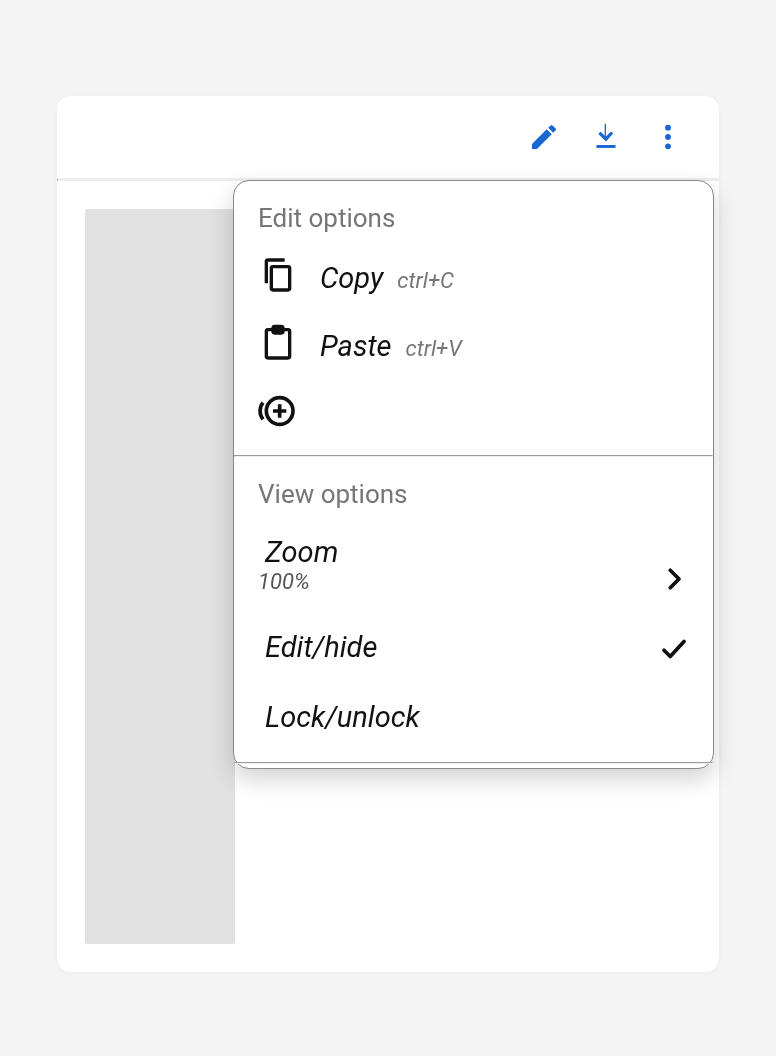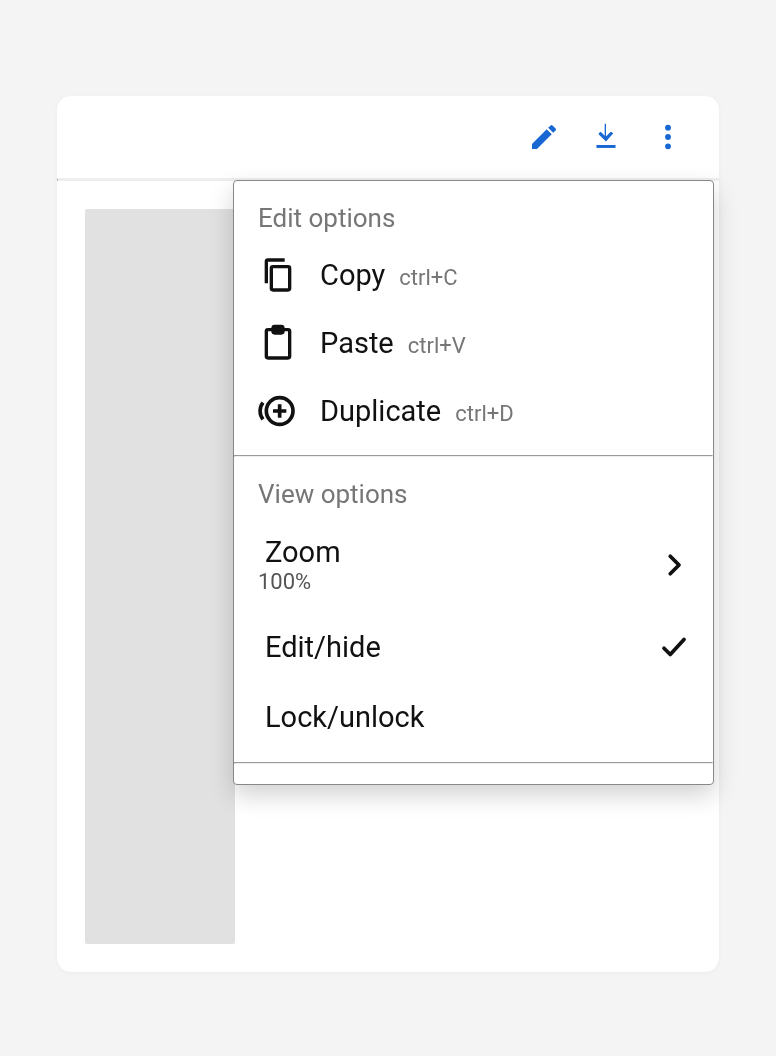--- a/index.html
+++ b/index.html
@@ -51,35 +51,36 @@
     border-radius: 2px;
   }
 
   .menu {
     position: absolute;
     left: 233px;
     top: 180px;
     width: 481px;
     background: #fff;
     border: 1px solid #888;
-    border-radius: 4px;
+    border-radius: 16px;
     box-shadow: 0 10px 24px rgba(0,0,0,0.18);
-    padding-bottom: 20px;
+    padding-bottom: 4px;
   }
   .menu-section-label {
     padding: 22px 24px 8px 24px;
     font-size: 26px;
     color: #767676;
   }
   .menu-item {
     display: flex;
-    align-items: center;
+    align-items: flex-end;
     padding: 14px 24px;
     cursor: pointer;
     min-height: 64px;
+    font-style: italic;
   }
   .menu-item .lead-icon {
     width: 40px;
     height: 40px;
     margin-right: 22px;
     display: flex;
     align-items: center;
     justify-content: center;
     flex-shrink: 0;
   }
@@ -208,26 +209,20 @@
   </div>
 
   <div class="menu-item">
     <span class="lead-icon">
       <svg viewBox="0 0 24 24" fill="none" stroke="#111" stroke-width="2.2">
           <circle cx="13" cy="12" r="8"></circle>
           <path d="M13 8v8M9 12h8"></path>
           <path d="M3 7a8 8 0 0 0 0 10"></path>
         </svg>
     </span>
-    <div class="item-main">
-      <div class="item-row">
-        <span class="label">Duplicate</span>
-        <span class="shortcut">ctrl+D</span>
-      </div>
-    </div>
   </div>
 
   <hr class="menu-divider">
 
   <div class="menu-section-label">View options</div>
 
   <div class="menu-item view-item">
     <div class="item-main">
       <span class="label">Zoom</span>
       <span class="secondary">100%</span>

